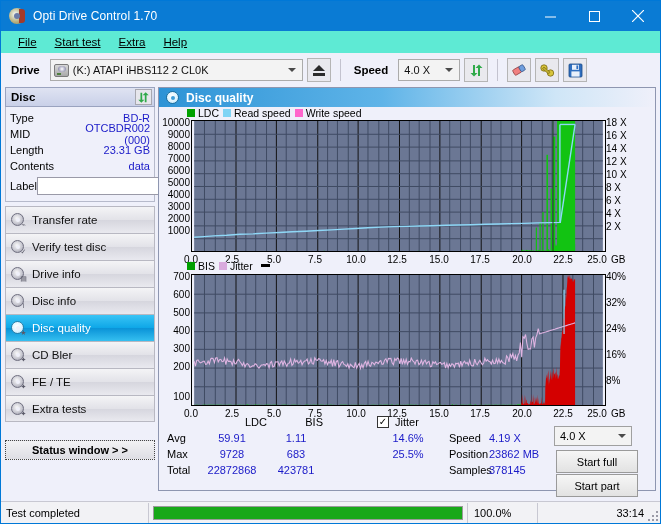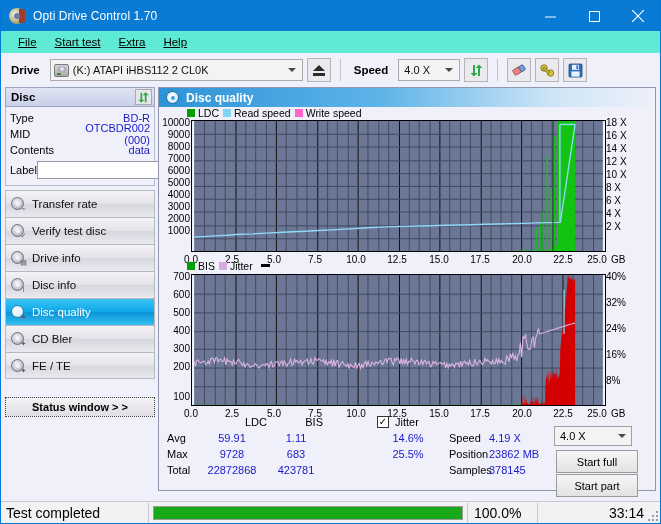--- a/index.html
+++ b/index.html
@@ -290,21 +290,21 @@
     font-size:11px; color:#000;
   }
 
   
   #statusbar {
     position:absolute; left:0; bottom:0;
     width: 659px; height: 22px;
     background:#f2f2f5;
     border-top:1px solid #c8c8d2;
     display:flex; align-items:center;
-    font-size:14px;
+    font-size:11px;
   }
   .sb-cell { height:20px; display:flex;align-items:center; }
   #sb-msg { width:148px; padding-left:5px; border-right:1px solid #c8c8d2; }
   #sb-prog { width:318px; padding:0 4px; }
   #prog-outer { flex:1; height:14px; background:#e3e3e8; border:1px solid #9a9a9a; }
   #prog-inner { height:100%; background:#18a818; }
   #sb-pct { width:70px; padding-left:6px; border-left:1px solid #c8c8d2; }
   #sb-time { flex:1; padding-right:16px; justify-content:flex-end; border-left:1px solid #c8c8d2; }
   #grip { position:absolute; right:2px; bottom:2px; width:12px;height:12px; }
   #grip i { position:absolute; width:2px;height:2px;background:#9a9aa6; }
@@ -407,20 +407,24 @@
       <div id="disc-table">
         <div class="dt-row">
           <span class="dt-key">Type</span>
           <span class="dt-val">BD-R</span>
         </div>
         <div class="dt-row">
           <span class="dt-key">MID</span>
           <span class="dt-val">OTCBDR002 (000)</span>
         </div>
         <div class="dt-row">
+          <span class="dt-key">Length</span>
+          <span class="dt-val">23.31 GB</span>
+        </div>
+        <div class="dt-row">
           <span class="dt-key">Contents</span>
           <span class="dt-val">data</span>
         </div>
         <div class="dt-row" id="label-row">
           <span class="dt-key">Label</span>
           <input id="label-input" value="" placeholder="" style="">
           <span id="label-btn">
               <span class="mini-disc"></span>
             </span>
         </div>
@@ -475,20 +479,28 @@
             </span>
           <span>CD Bler</span>
         </div>
         <div class="nav-item">
           <span class="nav-ic">
               <span class="ring"></span>
               <span class="hole"></span>
               <span class="mark">✦</span>
             </span>
           <span>FE / TE</span>
+        </div>
+        <div class="nav-item">
+          <span class="nav-ic">
+              <span class="ring"></span>
+              <span class="hole"></span>
+              <span class="mark">✦</span>
+            </span>
+          <span>Extra tests</span>
         </div>
       </div>
       <div id="nav-spacer"></div>
       <div id="statuswin-btn">Status window &gt; &gt;</div>
     </div>
 
     <div id="right">
       <div id="dq-head">
         <span class="nav-ic">
             <span class="ring"></span>

